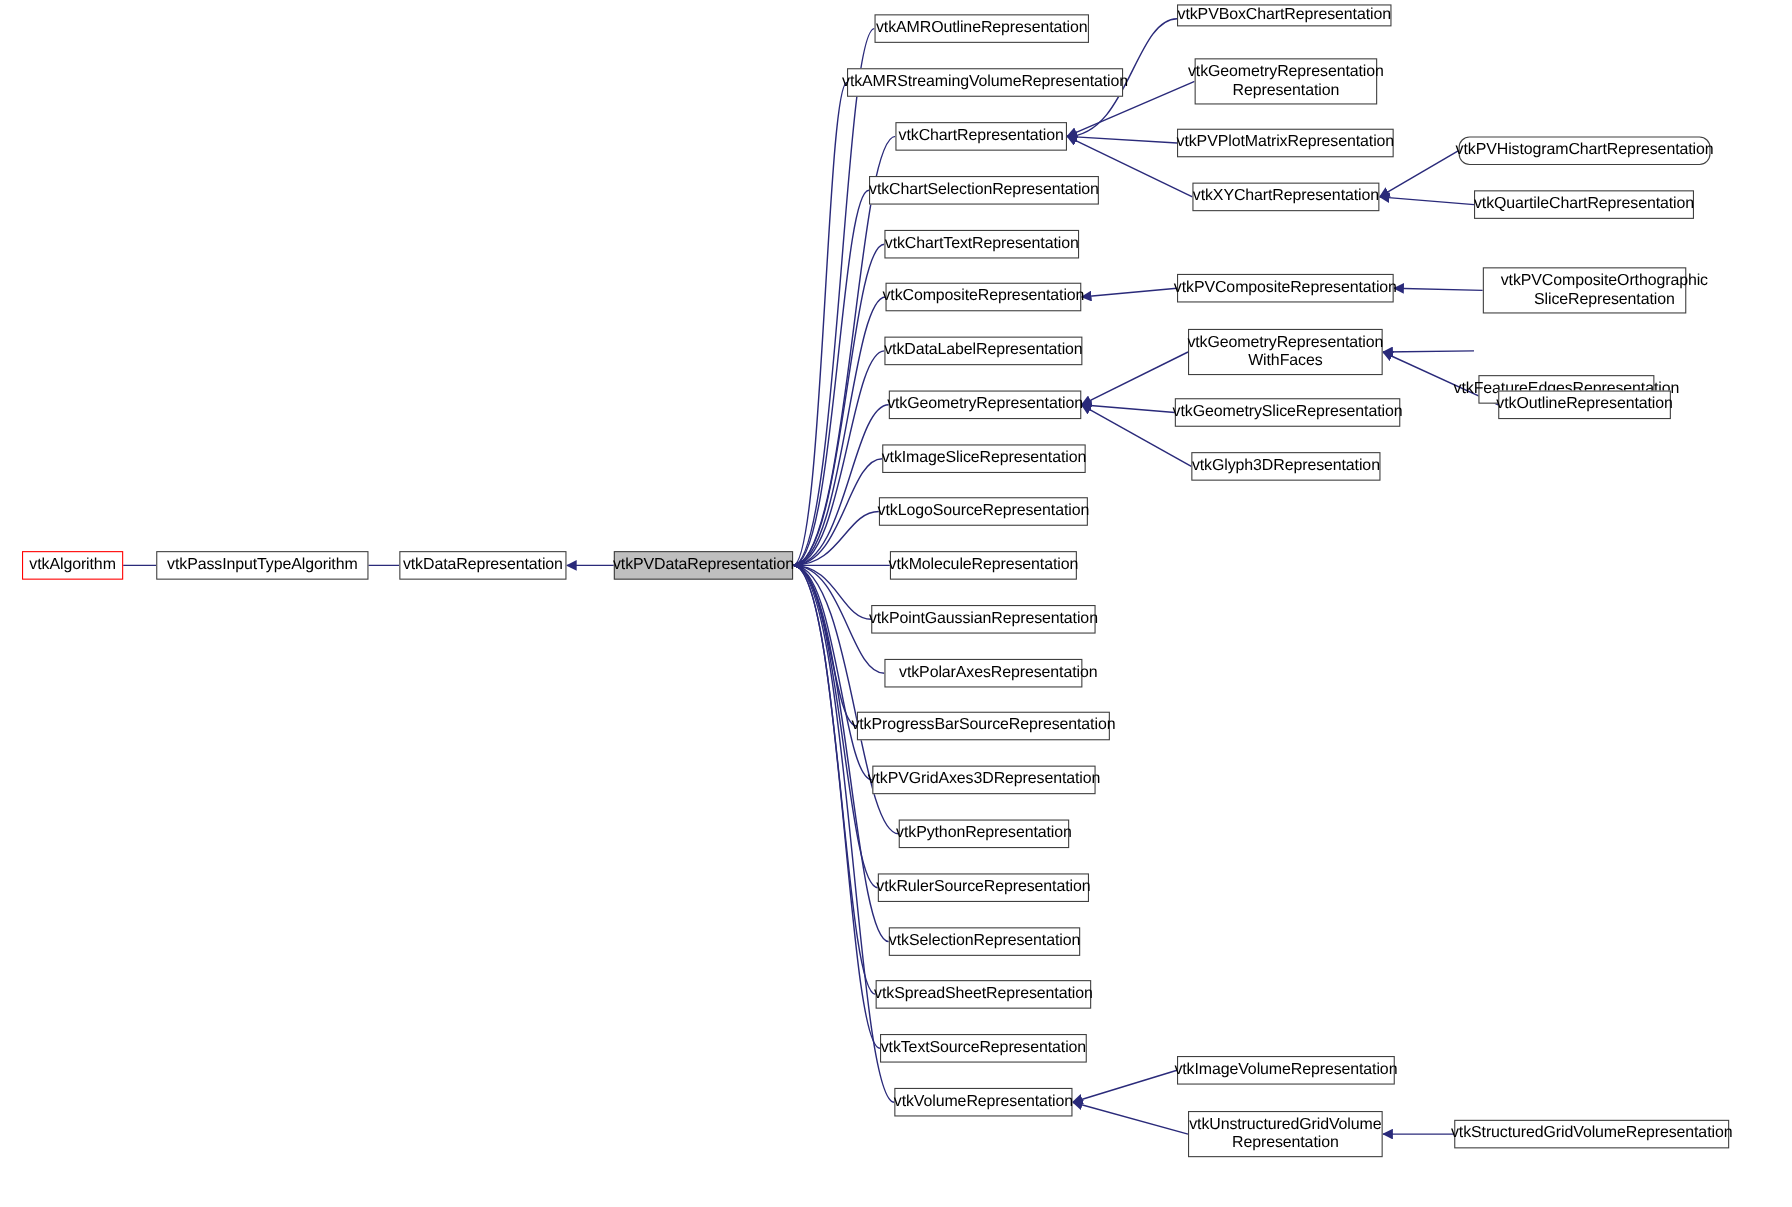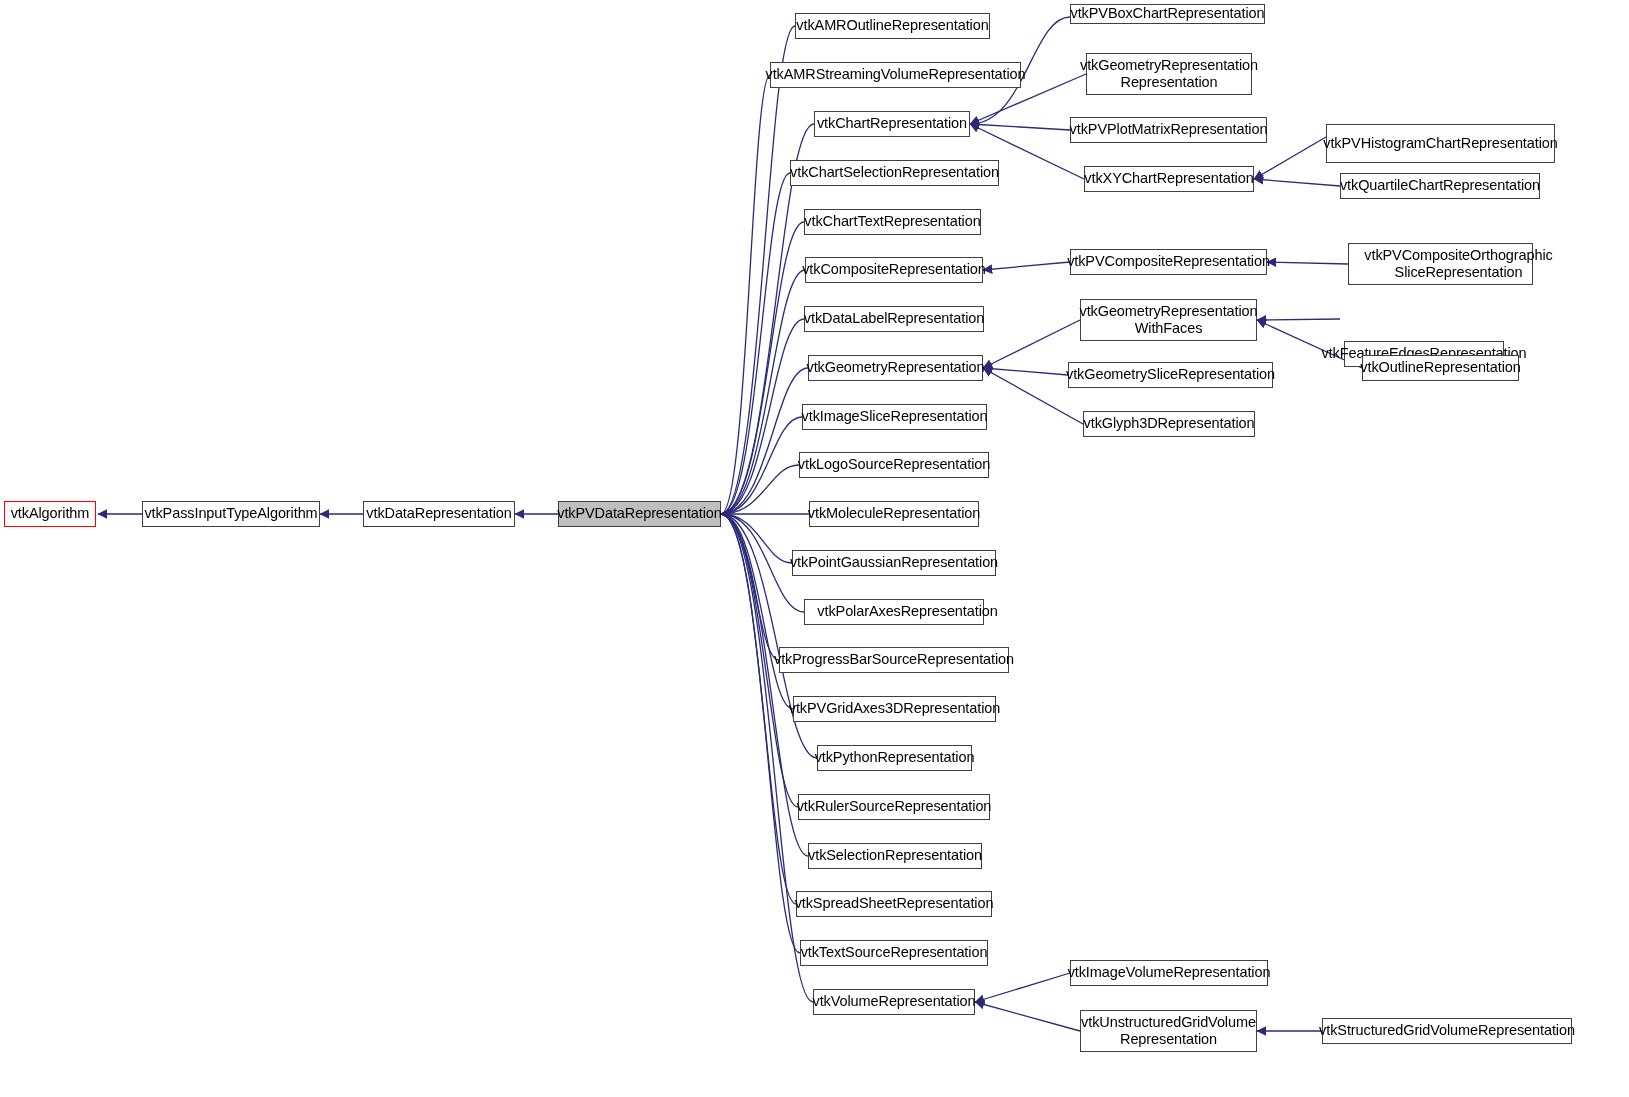--- a/index.html
+++ b/index.html
@@ -94,22 +94,22 @@
         <path d="M 1068 375 L 983 368" fill="none" stroke="#2a2a7a" stroke-width="1.3" marker-end="url(#arrow)"></path>
         <path d="M 1083 424 L 983 368" fill="none" stroke="#2a2a7a" stroke-width="1.3" marker-end="url(#arrow)"></path>
         <path d="M 1340 319 L 1257 320" fill="none" stroke="#2a2a7a" stroke-width="1.3" marker-end="url(#arrow)"></path>
         <path d="M 1362 368 L 1257 320" fill="none" stroke="#2a2a7a" stroke-width="1.3" marker-end="url(#arrow)"></path>
         <path d="M 1070 973 L 975 1002" fill="none" stroke="#2a2a7a" stroke-width="1.3" marker-end="url(#arrow)"></path>
         <path d="M 1080 1031 L 975 1002" fill="none" stroke="#2a2a7a" stroke-width="1.3" marker-end="url(#arrow)"></path>
         <path d="M 1322 1031 L 1257 1031" fill="none" stroke="#2a2a7a" stroke-width="1.3" marker-end="url(#arrow)"></path>
       </g>
   </svg>
   <div id="node-layer">
-      <div class="node highlight" style="left: 4px; top: 501px; width: 92px; height: 26px;">vtkAlgorithm</div>
-      <div class="node" style="left: 142px; top: 501px; width: 178px; height: 26px;">vtkPassInputTypeAlgorithm</div>
+      <div class="node highlight" style="left: 20px; top: 501px; width: 92px; height: 26px;">vtkAlgorithm</div>
+      <div class="node" style="left: 142px; top: 501px; width: 193px; height: 26px;">vtkPassInputTypeAlgorithm</div>
       <div class="node" style="left: 363px; top: 501px; width: 152px; height: 26px;">vtkDataRepresentation</div>
       <div class="node root" style="left: 558px; top: 501px; width: 163px; height: 26px;">vtkPVDataRepresentation</div>
       <div class="node" style="left: 795px; top: 13px; width: 195px; height: 26px;">vtkAMROutlineRepresentation</div>
       <div class="node" style="left: 770px; top: 62px; width: 251px; height: 26px;">vtkAMRStreamingVolumeRepresentation</div>
       <div class="node" style="left: 814px; top: 111px; width: 156px; height: 26px;">vtkChartRepresentation</div>
       <div class="node" style="left: 790px; top: 160px; width: 209px; height: 26px;">vtkChartSelectionRepresentation</div>
       <div class="node" style="left: 804px; top: 209px; width: 177px; height: 26px;">vtkChartTextRepresentation</div>
       <div class="node" style="left: 805px; top: 257px; width: 178px; height: 26px;">vtkCompositeRepresentation</div>
       <div class="node" style="left: 804px; top: 306px; width: 180px; height: 26px;">vtkDataLabelRepresentation</div>
       <div class="node" style="left: 808px; top: 355px; width: 175px; height: 26px;">vtkGeometryRepresentation</div>
@@ -132,21 +132,21 @@
       <div class="node" style="left: 1070px; top: 117px; width: 197px; height: 26px;">vtkPVPlotMatrixRepresentation</div>
       <div class="node" style="left: 1084px; top: 166px; width: 170px; height: 26px;">vtkXYChartRepresentation</div>
       <div class="node" style="left: 1070px; top: 249px; width: 197px; height: 26px;">vtkPVCompositeRepresentation</div>
       <div class="node" style="left: 1080px; top: 299px; width: 177px; height: 42px;">vtkGeometryRepresentation
 WithFaces</div>
       <div class="node" style="left: 1068px; top: 362px; width: 205px; height: 26px;">vtkGeometrySliceRepresentation</div>
       <div class="node" style="left: 1083px; top: 411px; width: 172px; height: 26px;">vtkGlyph3DRepresentation</div>
       <div class="node" style="left: 1070px; top: 960px; width: 198px; height: 26px;">vtkImageVolumeRepresentation</div>
       <div class="node" style="left: 1080px; top: 1010px; width: 177px; height: 42px;">vtkUnstructuredGridVolume
 Representation</div>
-      <div class="node" style="left: 1326px; top: 124px; width: 229px; height: 39px;">vtkPVHistogramChartRepresentation</div>
+      <div class="node" style="left: 1326px; top: 124px; width: 229px; height: 26px; border-radius: 10px;">vtkPVHistogramChartRepresentation</div>
       <div class="node" style="left: 1340px; top: 173px; width: 200px; height: 26px;">vtkQuartileChartRepresentation</div>
       <div class="node" style="left: 1348px; top: 243px; width: 185px; height: 42px; padding-left: 36px;">vtkPVCompositeOrthographic
 SliceRepresentation</div>
       <div class="node" style="left: 1344px; top: 306px; width: 160px; height: 26px; margin-top: 35px;">vtkFeatureEdgesRepresentation</div>
       <div class="node" style="left: 1362px; top: 355px; width: 157px; height: 26px;">vtkOutlineRepresentation</div>
       <div class="node" style="left: 1322px; top: 1018px; width: 250px; height: 26px;">vtkStructuredGridVolumeRepresentation</div>
     </div>
 </div>
 
 </body></html>

